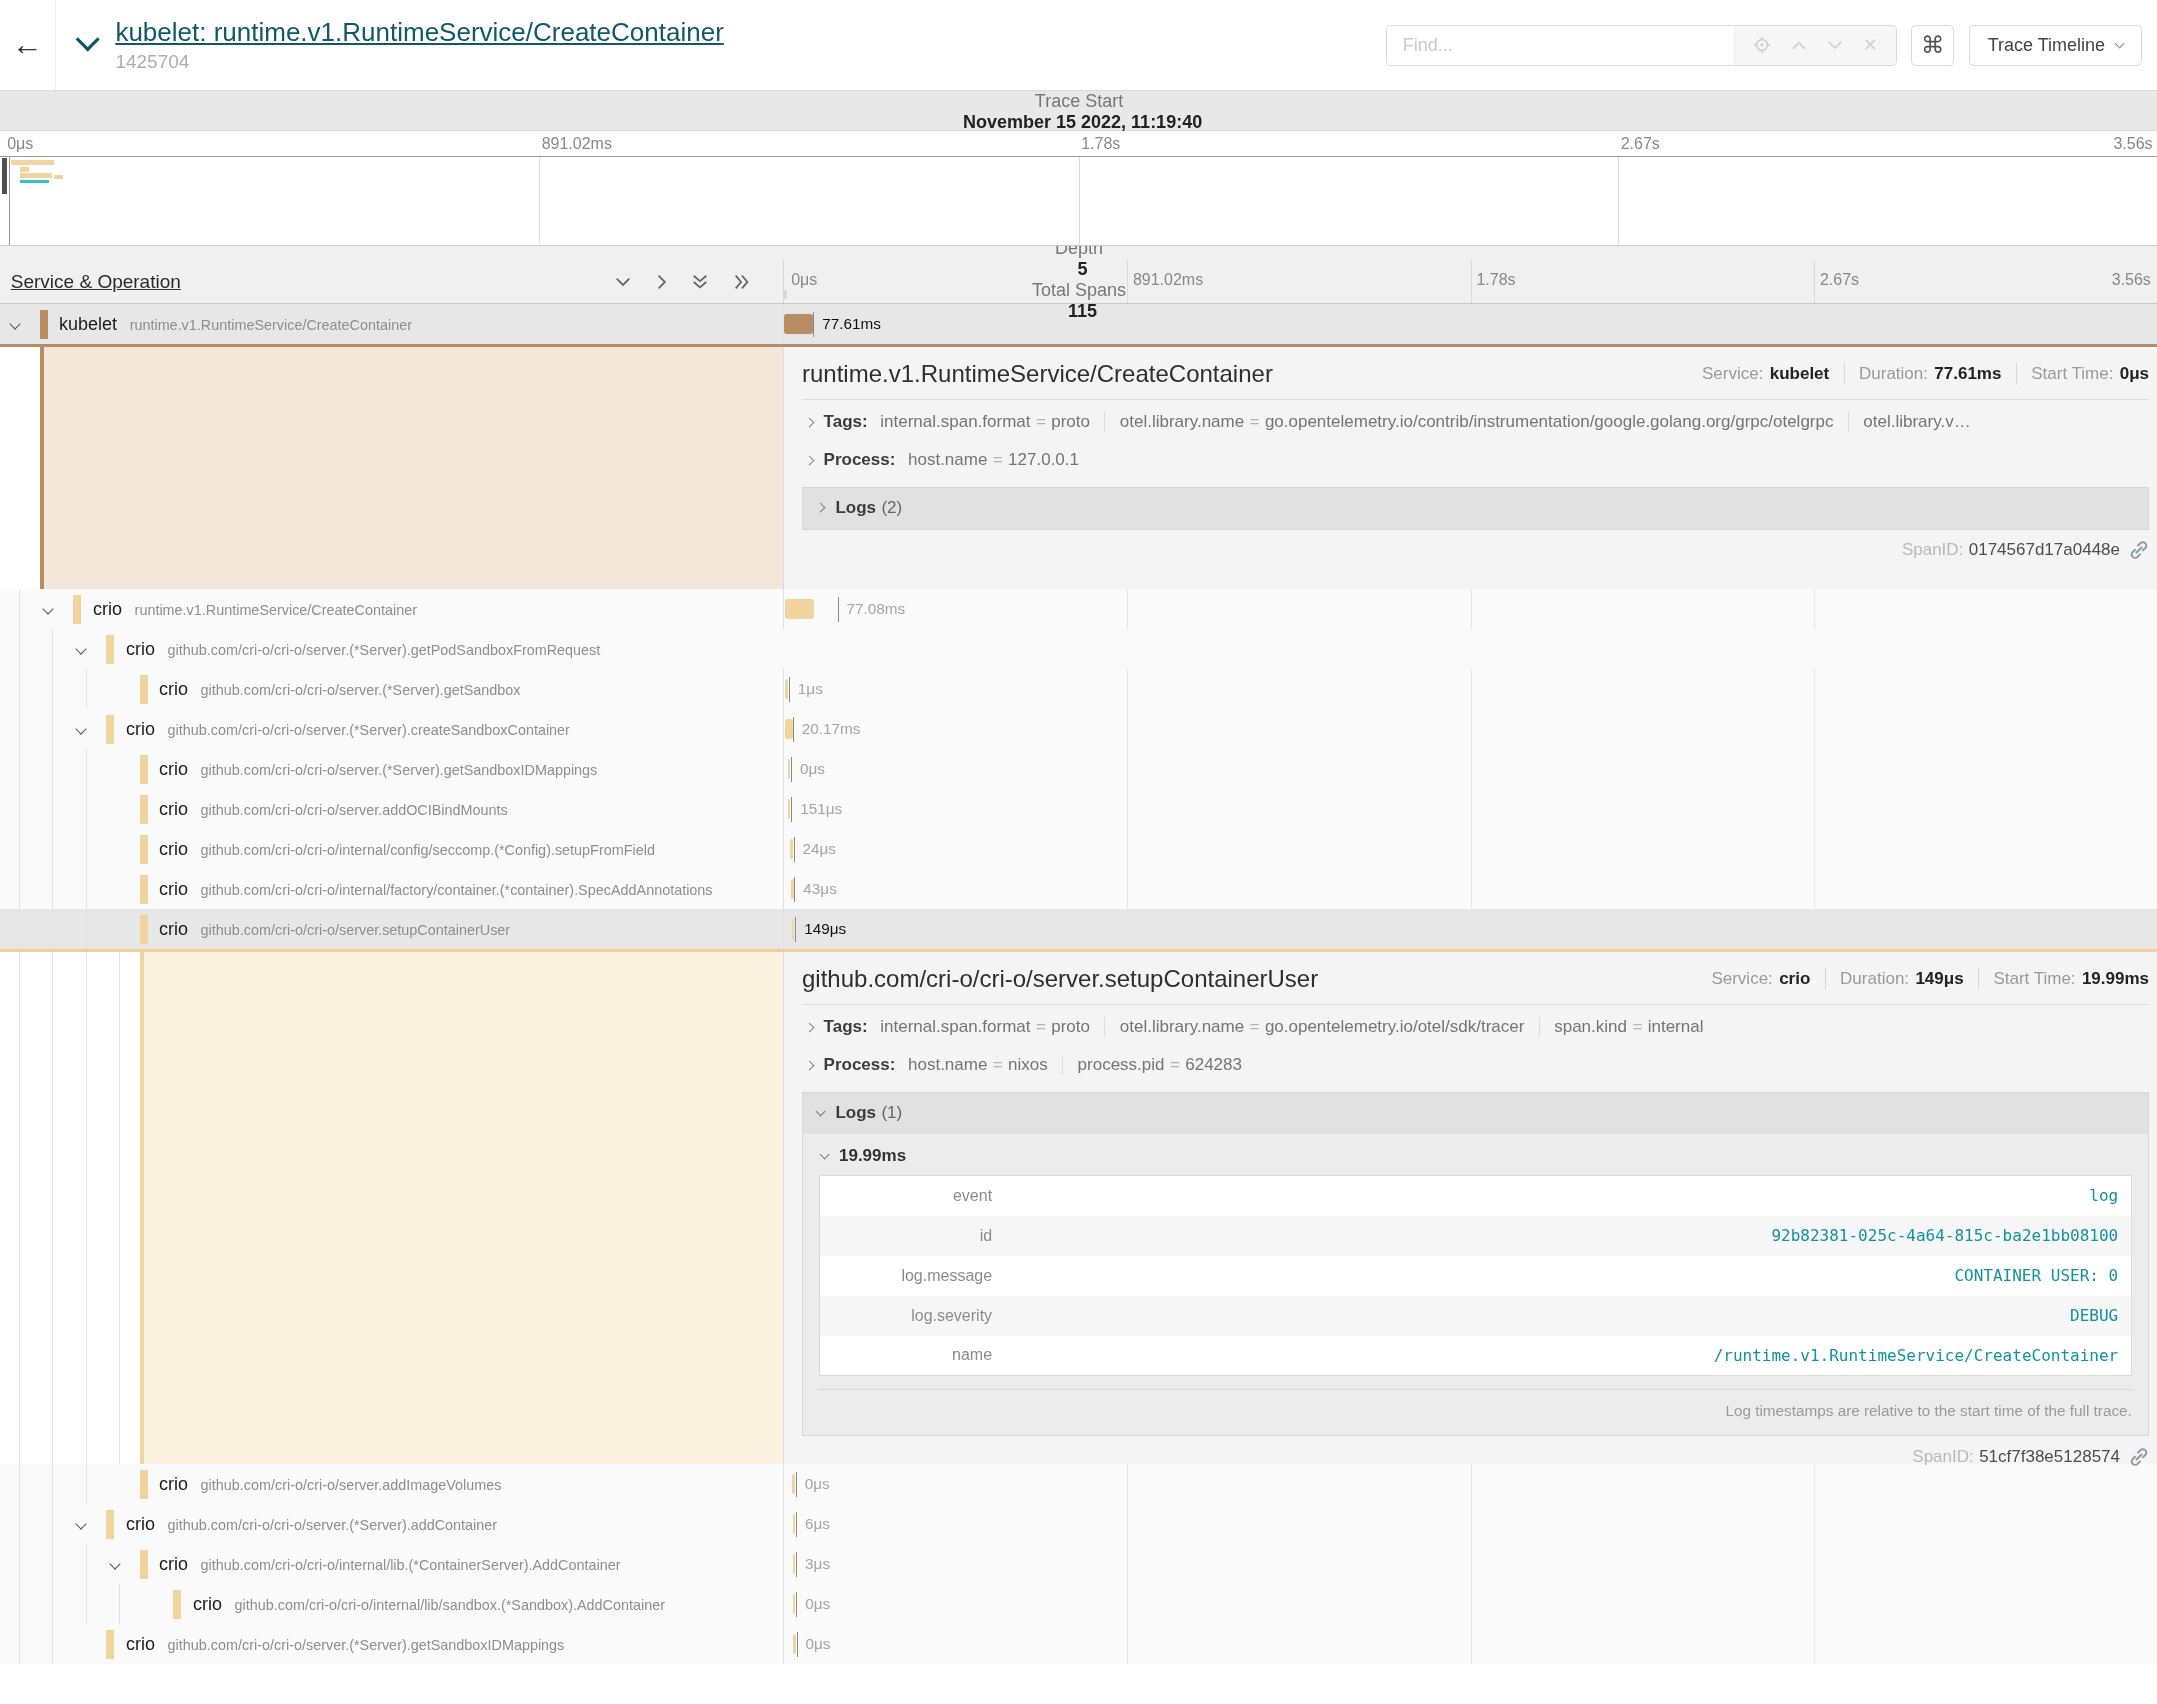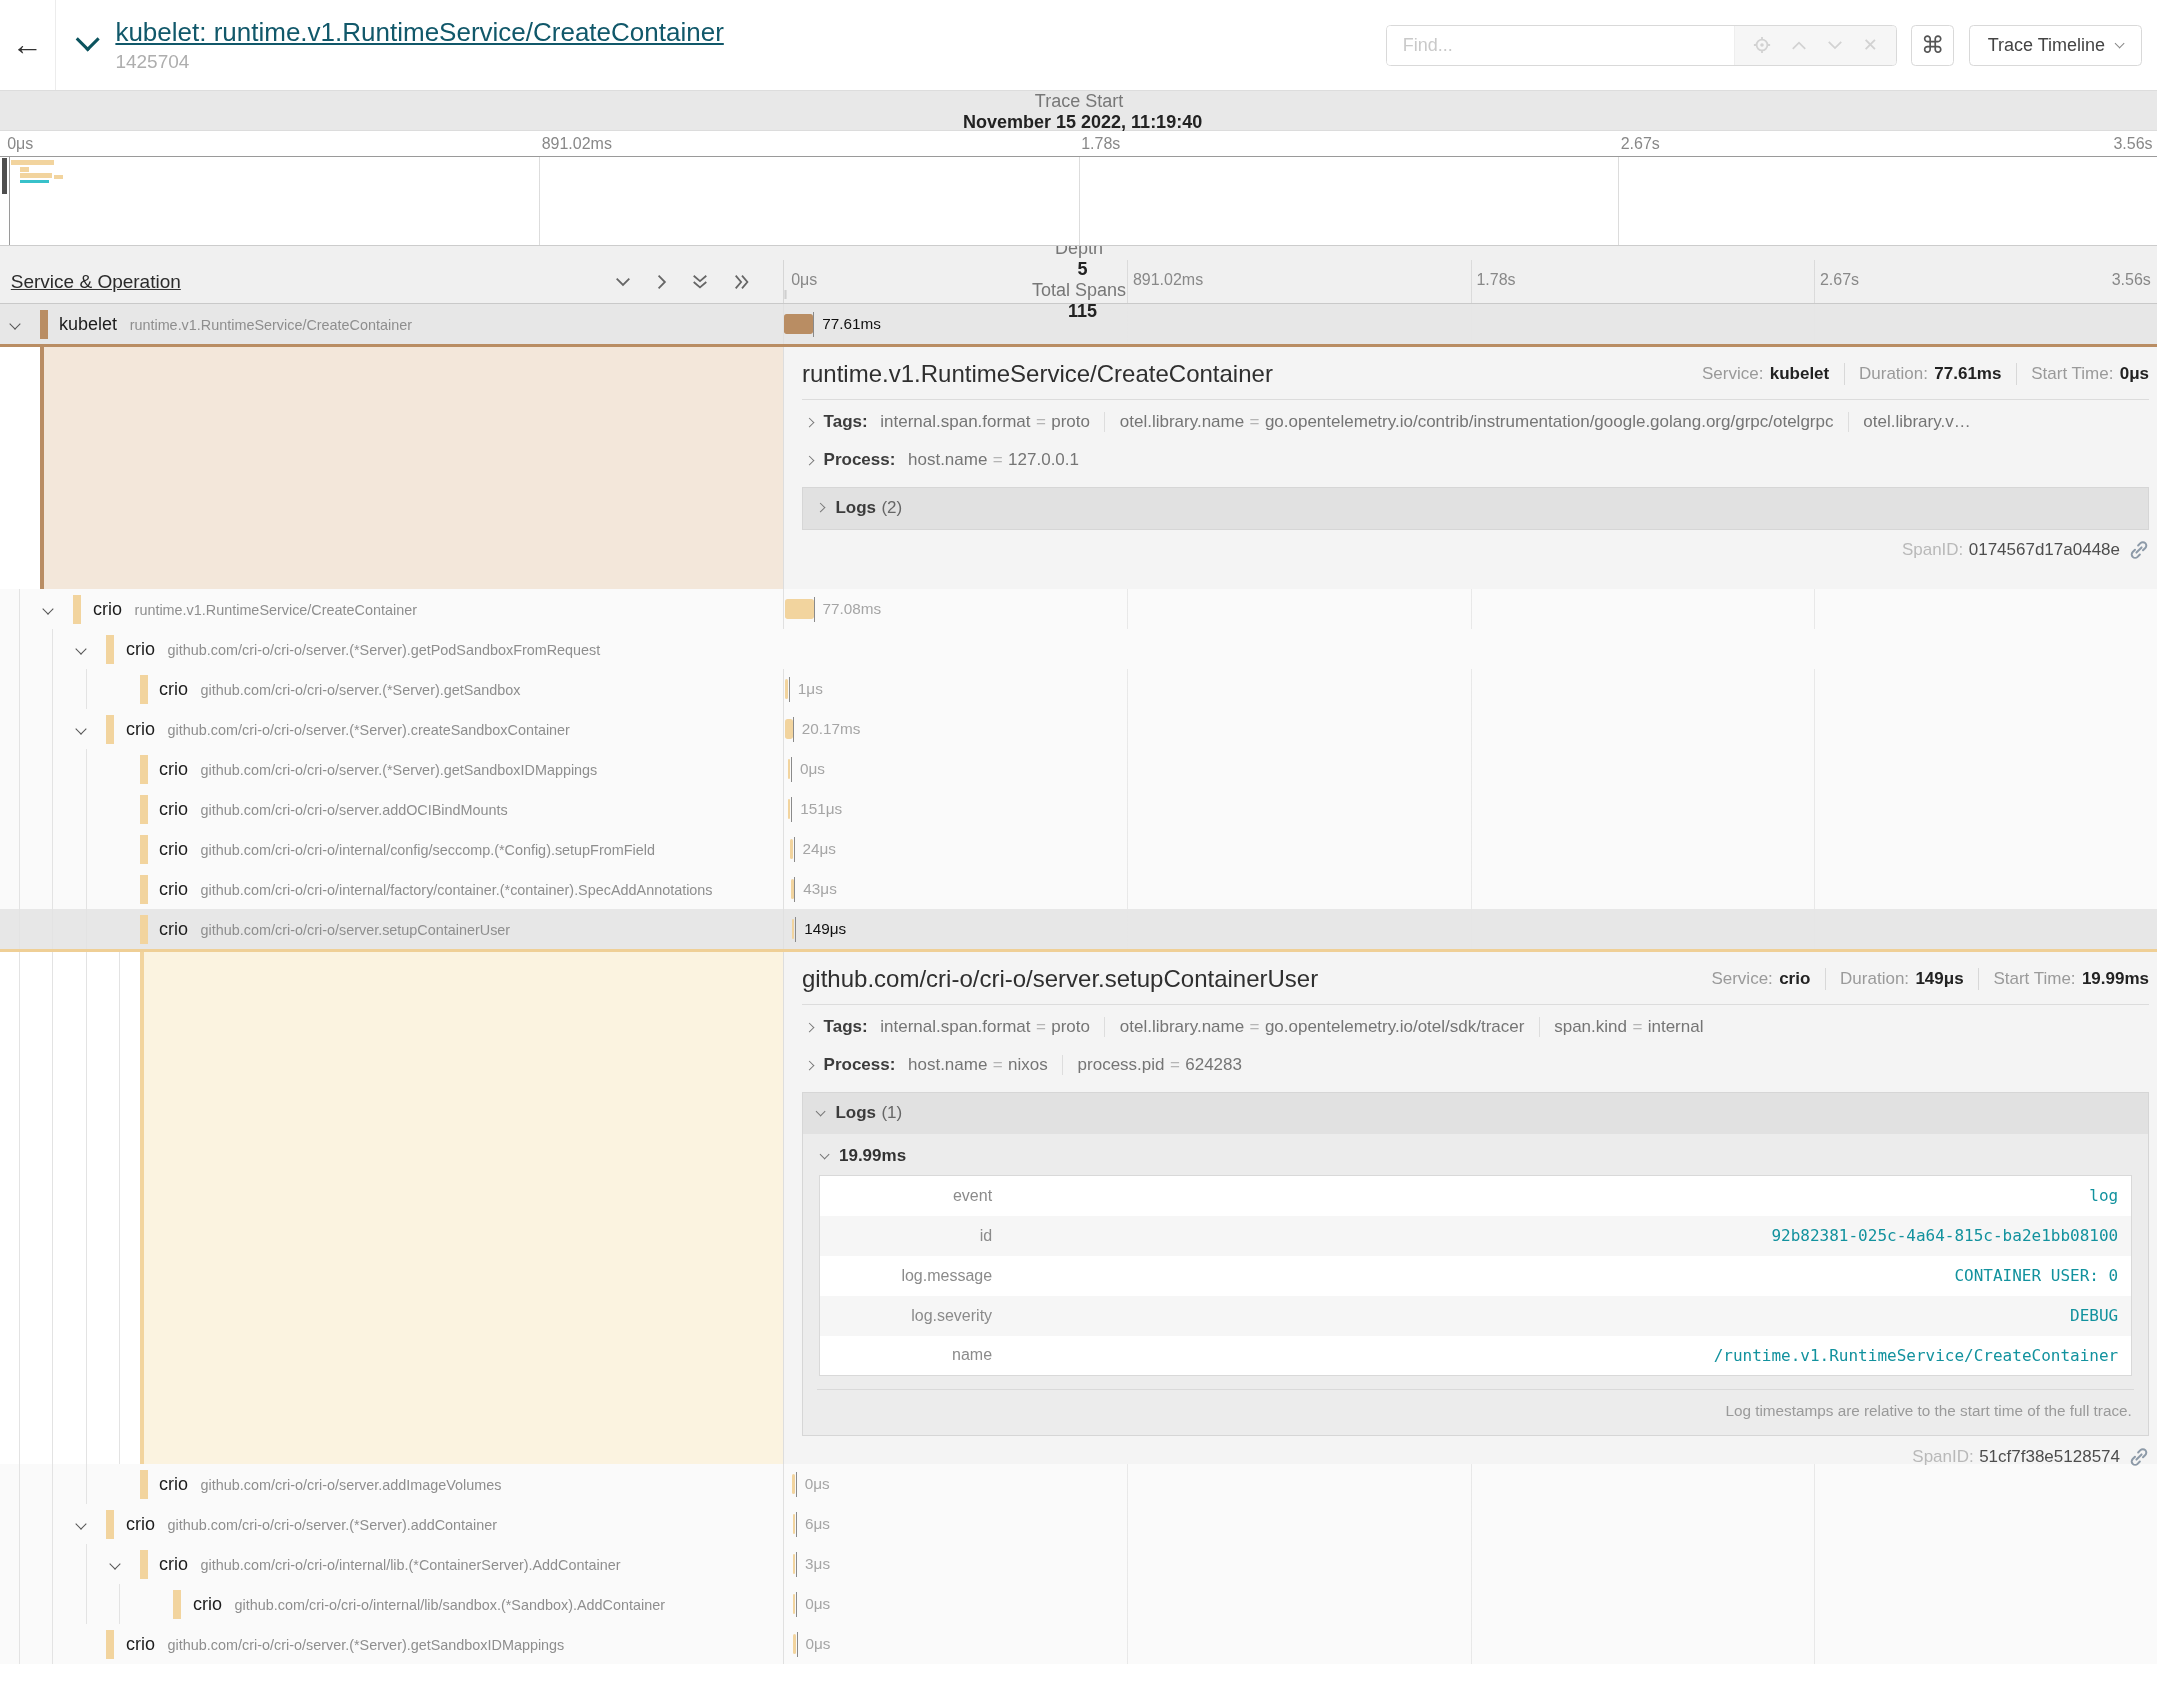--- a/index.html
+++ b/index.html
@@ -344,21 +344,21 @@
           </span>
       <span class="row-caret" style="left: 44px;"></span>
       <span class="stripe" style="left: 73px; background: rgb(242, 212, 158);"></span>
       <span class="row-text" style="padding-left: 93px;">
         <span class="svc">crio</span>
         <span class="op">runtime.v1.RuntimeService/CreateContainer</span>
       </span>
     </div>
     <div class="row-right">
       <div class="bar" style="left: 0.05%; width: 2.11%; background: rgb(242, 212, 158);"></div>
-      <div class="bar-label" style="left: 2.16%;">
+      <div class="bar-label" style="left: 2.16%; padding-left: 24px;">
         <span class="anchor"></span>
         <span class="dur">77.08ms</span>
       </div>
     </div>
   </div>
       <div class="row">
     <div class="row-left">
       <span class="guides">
             <span class="guide" style="left: 19px;"></span>
             <span class="guide" style="left: 52px;"></span>

